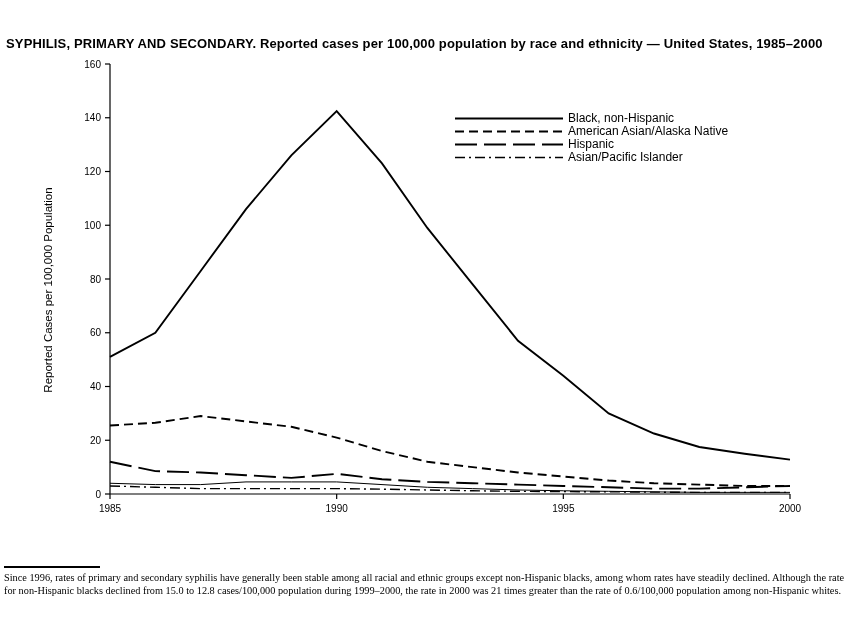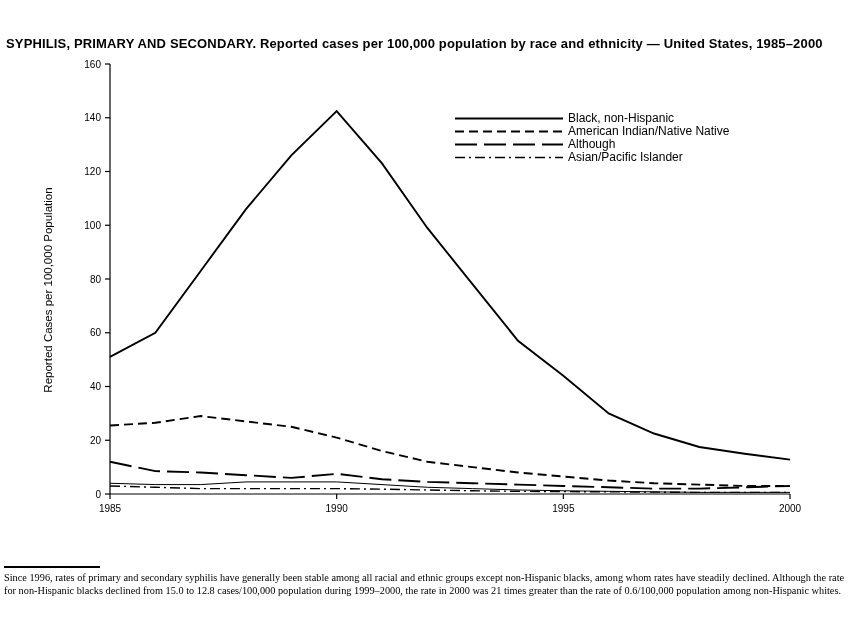--- a/index.html
+++ b/index.html
@@ -169,27 +169,27 @@
       <div class="legend-row">
         <svg class="legend-key" viewBox="0 0 108 13">
             <line x1="0" y1="6.5" x2="108" y2="6.5" stroke="#000" stroke-width="1.8"></line>
           </svg>
         <span class="legend-label">Black, non-Hispanic</span>
       </div>
       <div class="legend-row">
         <svg class="legend-key" viewBox="0 0 108 13">
             <line x1="0" y1="6.5" x2="108" y2="6.5" stroke="#000" stroke-width="1.8" stroke-dasharray="9,5"></line>
           </svg>
-        <span class="legend-label">American Indian/Native Native</span>
+        <span class="legend-label">American Asian/Alaska Native</span>
       </div>
       <div class="legend-row">
         <svg class="legend-key" viewBox="0 0 108 13">
             <line x1="0" y1="6.5" x2="108" y2="6.5" stroke="#000" stroke-width="1.8" stroke-dasharray="22,7"></line>
           </svg>
-        <span class="legend-label">Although</span>
+        <span class="legend-label">Hispanic</span>
       </div>
       <div class="legend-row">
         <svg class="legend-key" viewBox="0 0 108 13">
             <line x1="0" y1="6.5" x2="108" y2="6.5" stroke="#000" stroke-width="1.4" stroke-dasharray="10,4,2,4"></line>
           </svg>
         <span class="legend-label">Asian/Pacific Islander</span>
       </div>
     </div>
 
   </div>

